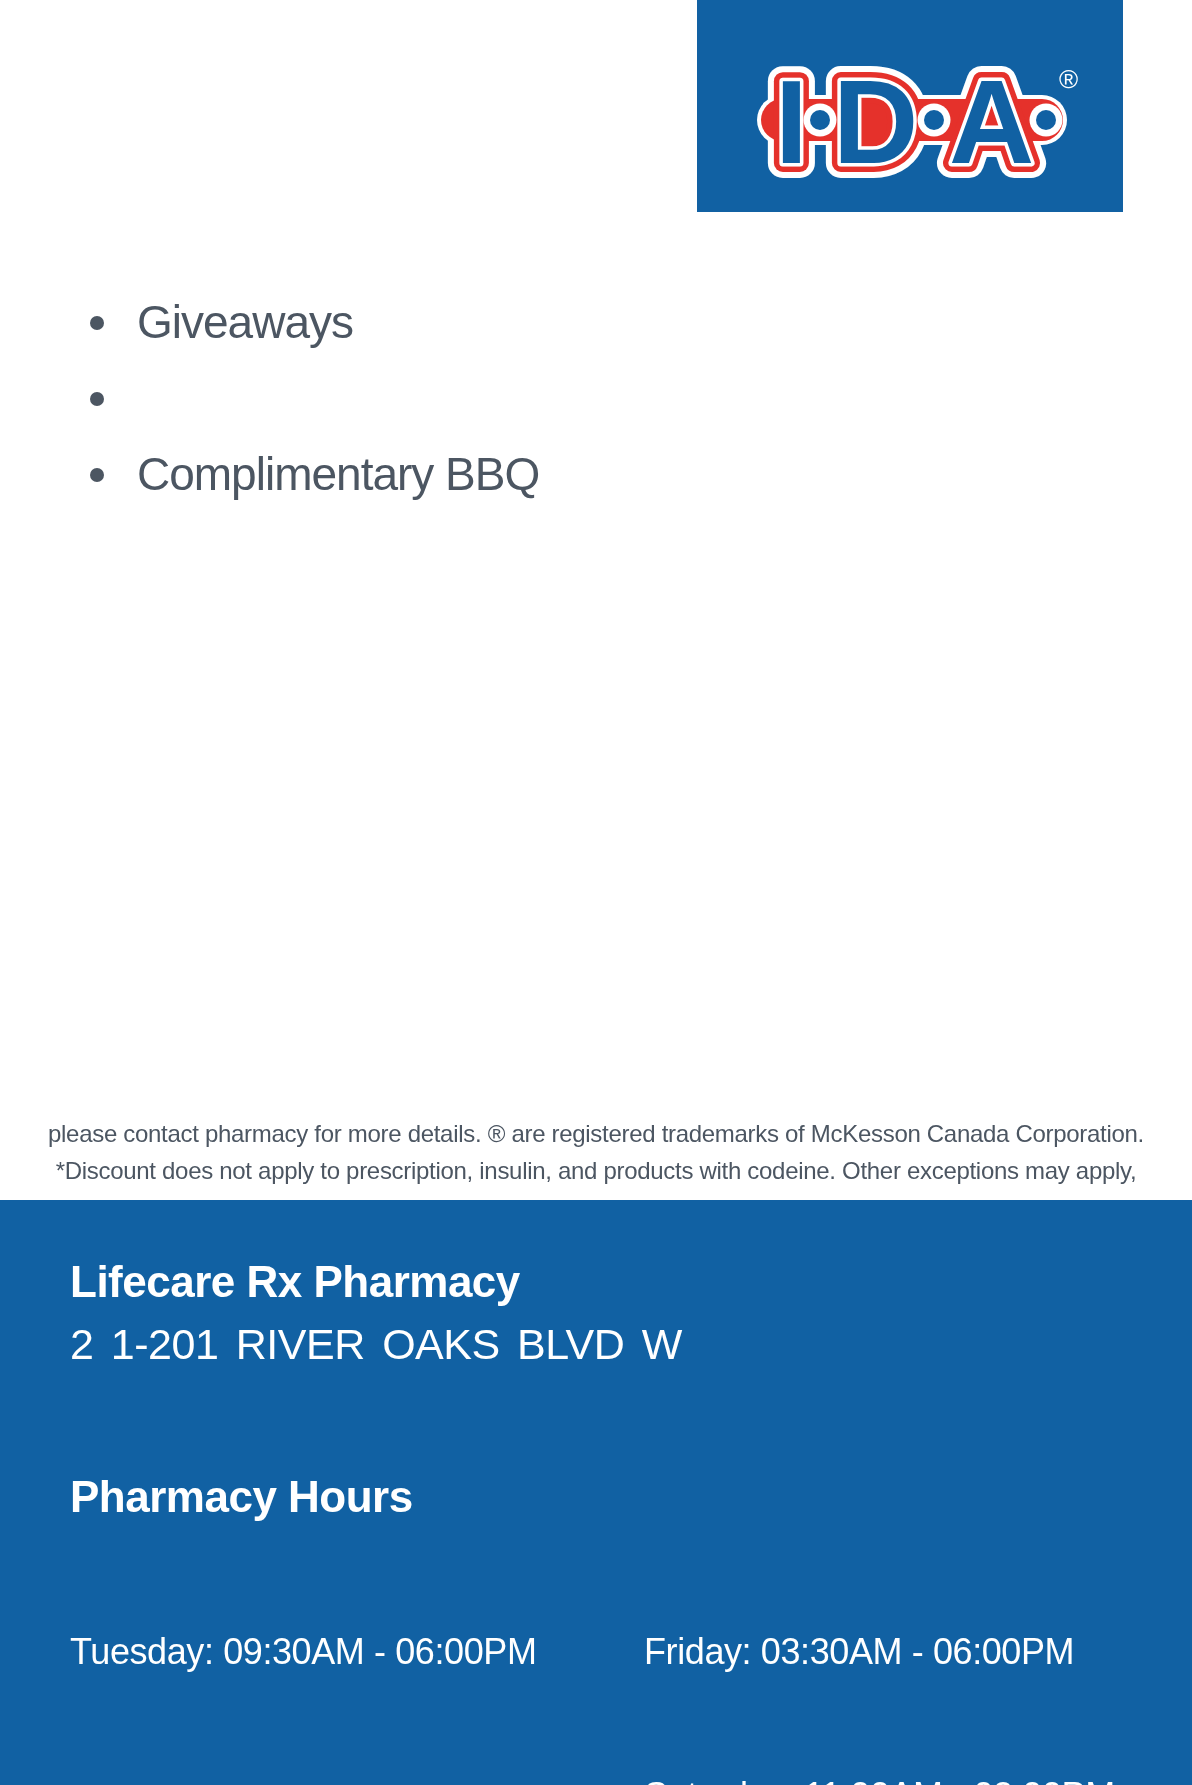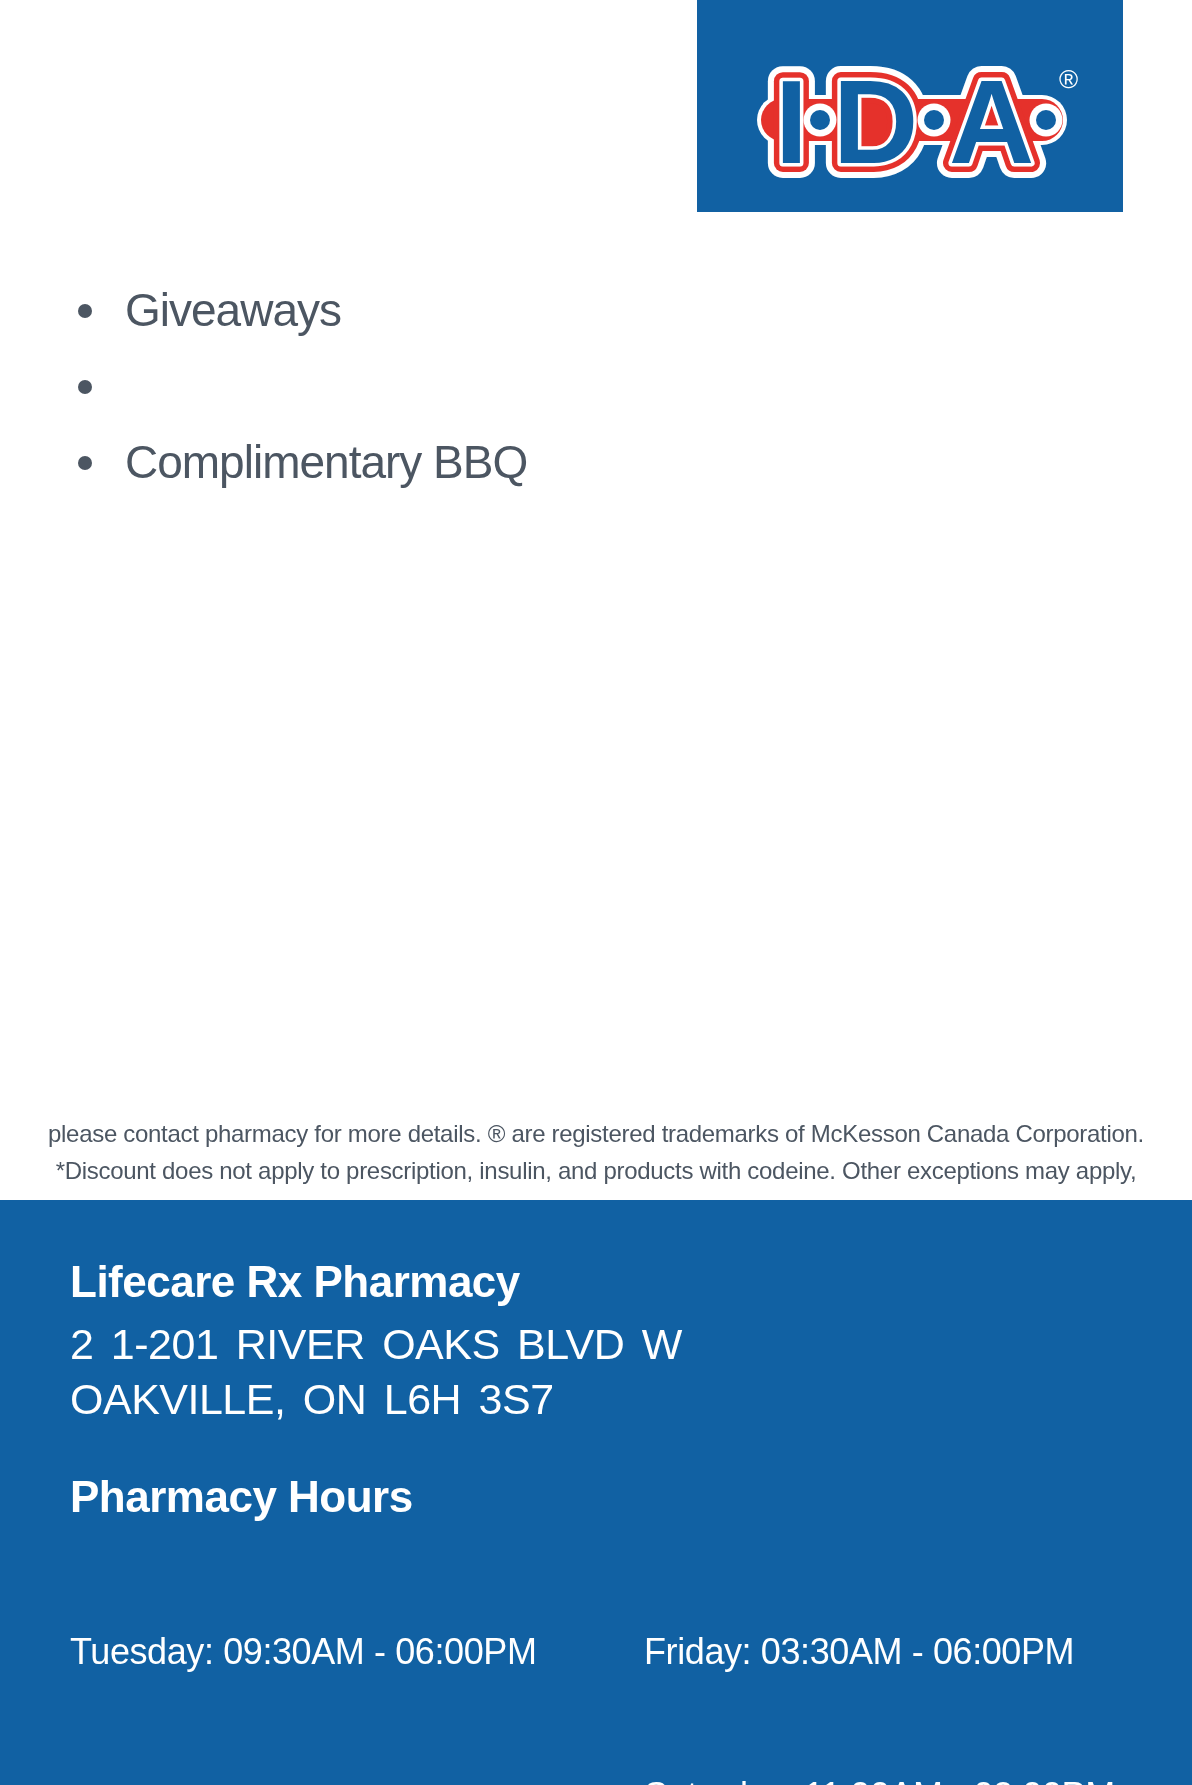--- a/index.html
+++ b/index.html
@@ -21,21 +21,21 @@
     height: 212px;
     background: #1161A3;
   }
   .logo-box svg { display: block; width: 100%; height: 100%; }
 
   
   .promo-list {
     position: absolute;
     left: 78px;
     top: 272px;
-    margin: 0;
+    margin: 12px;
     padding: 0;
     list-style: none;
   }
   .promo-item {
     height: 76px;
     display: flex;
     align-items: center;
     font-size: 46px;
     letter-spacing: -1px;
     color: #4C5662;
@@ -170,21 +170,20 @@
 
   <div class="disclaimer">
     <div>please contact pharmacy for more details. ® are registered trademarks of McKesson Canada Corporation.</div>
     <div>*Discount does not apply to prescription, insulin, and products with codeine. Other exceptions may apply,</div>
   </div>
 
   <div class="footer">
     <div class="store-name">Lifecare Rx Pharmacy</div>
     <div class="store-address">
       <div>2 1-201 RIVER OAKS BLVD W</div>
-      <div>OAKVILLE, ON L6H 3S7</div>
     </div>
     <div class="hours-heading">Pharmacy Hours</div>
 
     <div class="hours-col left">
       <div>Tuesday: 09:30AM - 06:00PM</div>
       
       
     </div>
 
     <div class="hours-col right">

